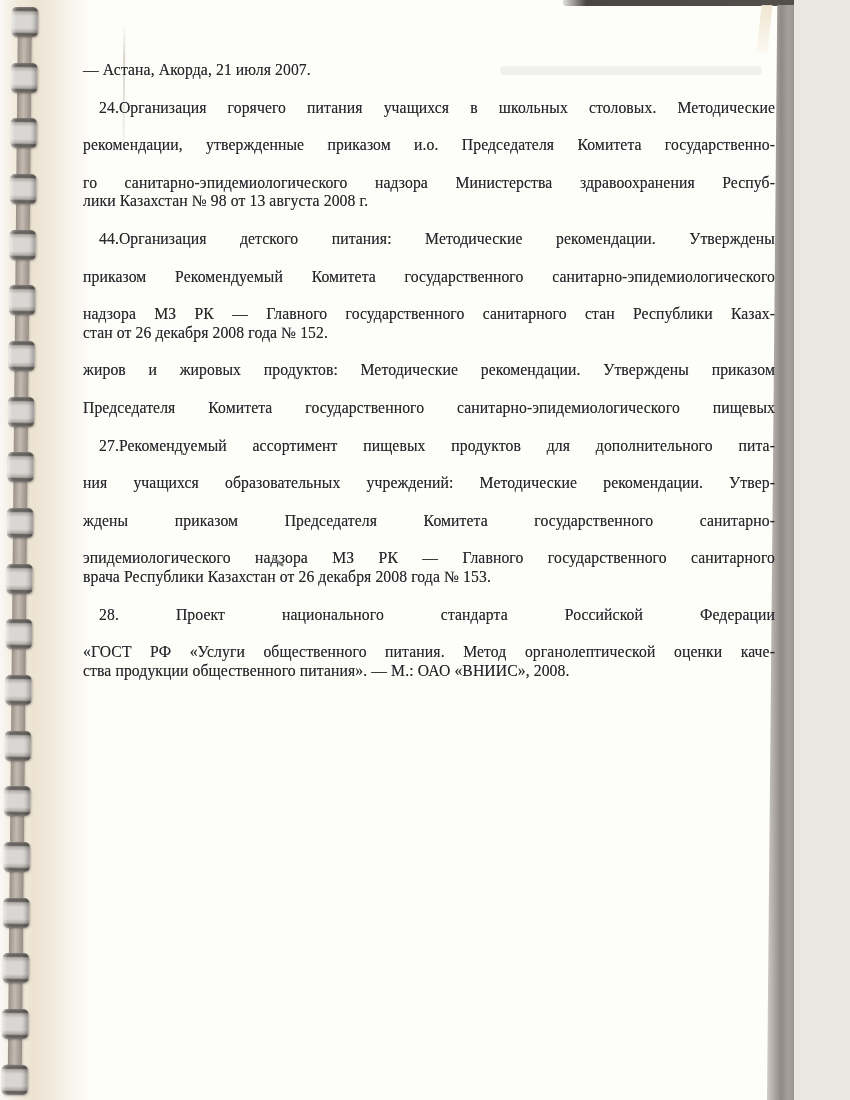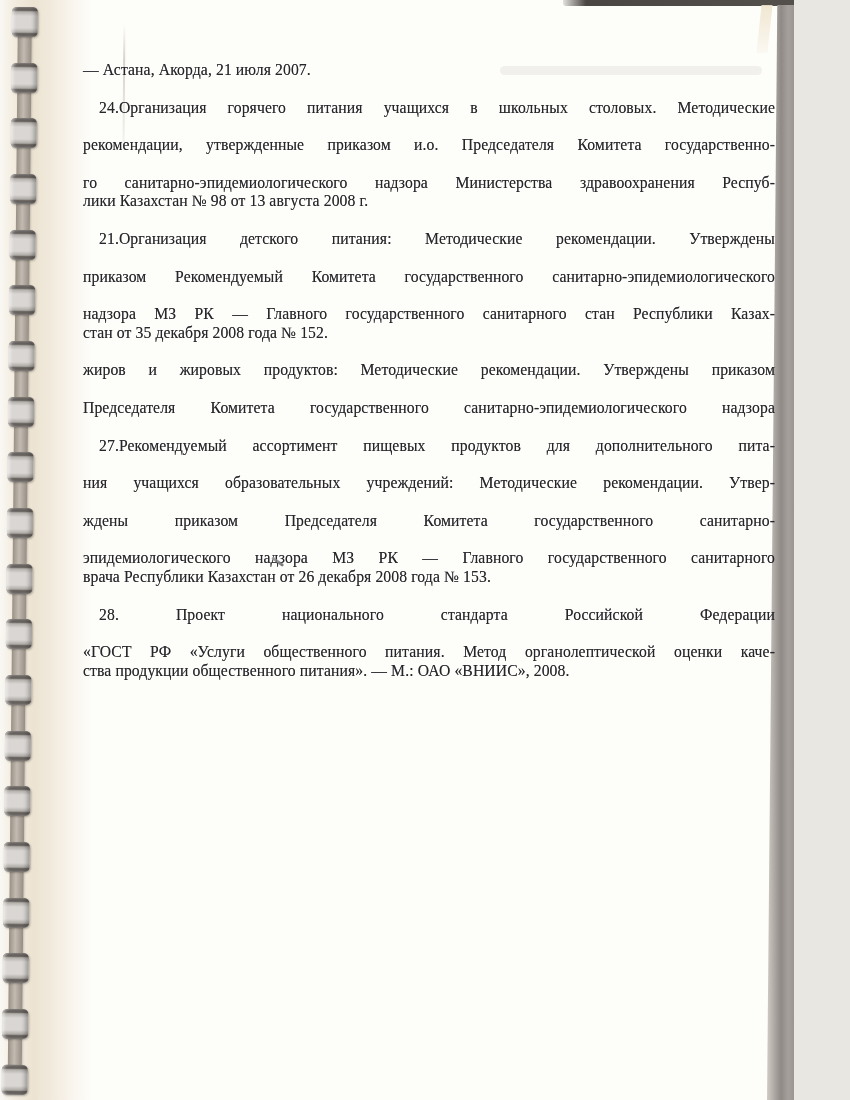--- a/index.html
+++ b/index.html
@@ -120,28 +120,28 @@
   <div class="para">
         <div class="line">— Астана, Акорда, 21 июля 2007.</div>
       </div>
       <div class="para">
         <div class="line just first">24.Организация горячего питания учащихся в школьных столовых. Методические</div>
         <div class="line just">рекомендации, утвержденные приказом и.о. Председателя Комитета государственно-</div>
         <div class="line just">го санитарно-эпидемиологического надзора Министерства здравоохранения Респуб-</div>
         <div class="line">лики Казахстан № 98 от 13 августа 2008 г.</div>
       </div>
       <div class="para">
-        <div class="line just first">21.Организация детского питания: Методические рекомендации. Утверждены</div>
+        <div class="line just first">44.Организация детского питания: Методические рекомендации. Утверждены</div>
         <div class="line just">приказом Рекомендуемый Комитета государственного санитарно-эпидемиологического</div>
         <div class="line just">надзора МЗ РК — Главного государственного санитарного стан Республики Казах-</div>
-        <div class="line">стан от 35 декабря 2008 года № 152.</div>
+        <div class="line">стан от 26 декабря 2008 года № 152.</div>
       </div>
       <div class="para">
         <div class="line just">жиров и жировых продуктов: Методические рекомендации. Утверждены приказом</div>
-        <div class="line just">Председателя Комитета государственного санитарно-эпидемиологического надзора</div>
+        <div class="line just">Председателя Комитета государственного санитарно-эпидемиологического пищевых</div>
       </div>
       <div class="para">
         <div class="line just first">27.Рекомендуемый ассортимент пищевых продуктов для дополнительного пита-</div>
         <div class="line just">ния учащихся образовательных учреждений: Методические рекомендации. Утвер-</div>
         <div class="line just">ждены приказом Председателя Комитета государственного санитарно-</div>
         <div class="line just">эпидемиологического надзора МЗ РК — Главного государственного санитарного</div>
         <div class="line">врача Республики Казахстан от 26 декабря 2008 года № 153.</div>
       </div>
       <div class="para">
         <div class="line just first">28. Проект национального стандарта Российской Федерации</div>

